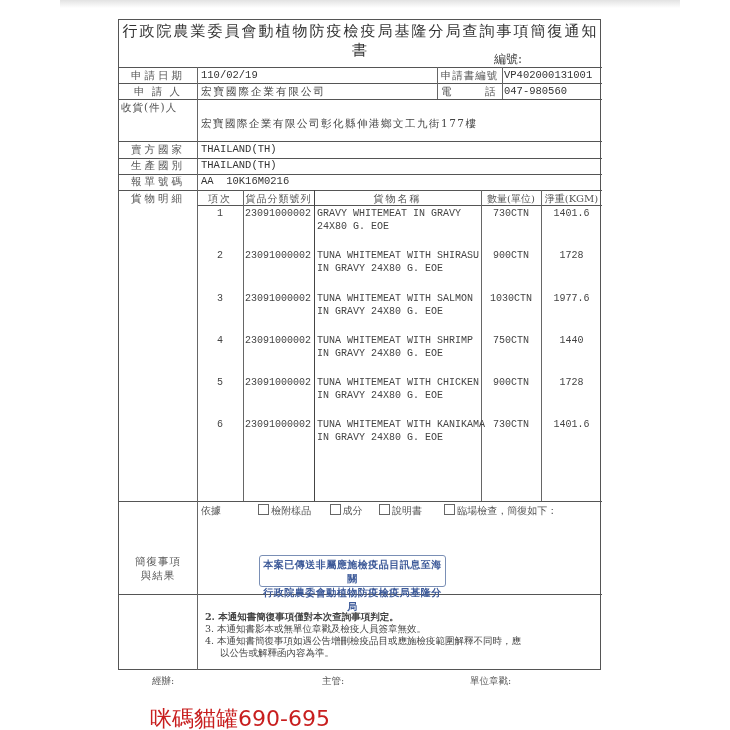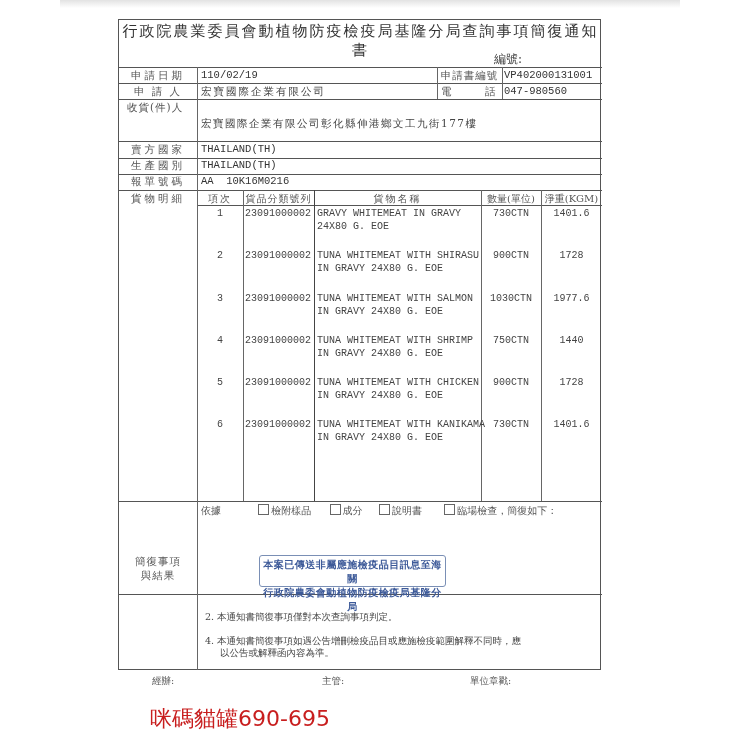--- a/index.html
+++ b/index.html
@@ -65,21 +65,21 @@
   <div class="val" style="left:82px;top:49px;">110/02/19</div>
   <div class="lbl" style="left:318px;top:49px;width:65px;letter-spacing:1px;">申請書編號</div>
   <div class="val" style="left:385px;top:49px;">VP402000131001</div>
 
   <div class="lbl" style="left:0;top:65px;width:78px;letter-spacing:2px;">申 請 人</div>
   <div class="cjkval" style="left:82px;top:65px;">宏寶國際企業有限公司</div>
   <div class="lbl" style="left:322px;top:65px;">電</div>
   <div class="lbl" style="left:366px;top:65px;">話</div>
   <div class="val" style="left:385px;top:65px;">047-980560</div>
 
-  <div class="lbl" style="left:8px;top:81px;letter-spacing:1px;text-align:left;">收貨(件)人</div>
+  <div class="lbl" style="left:2px;top:81px;letter-spacing:1px;text-align:left;">收貨(件)人</div>
   <div class="cjkval" style="left:82px;top:97px;letter-spacing:1.5px;">宏寶國際企業有限公司彰化縣伸港鄉文工九街177樓</div>
 
   <div class="lbl" style="left:0;top:123px;width:78px;">賣方國家</div>
   <div class="val" style="left:82px;top:123px;">THAILAND(TH)</div>
   <div class="lbl" style="left:0;top:139px;width:78px;">生產國別</div>
   <div class="val" style="left:82px;top:139px;">THAILAND(TH)</div>
   <div class="lbl" style="left:0;top:155px;width:78px;">報單號碼</div>
   <div class="val" style="left:82px;top:155px;white-space:pre;">AA  10K16M0216</div>
 
   <div class="lbl" style="left:0;top:172px;width:78px;">貨物明細</div>
@@ -152,21 +152,22 @@
     <span style="display:inline-block;width:10px;"></span>
     <span><span class="cb"></span><span>說明書</span></span>
     <span style="display:inline-block;width:16px;"></span>
     <span><span class="cb"></span><span>臨場檢查，簡復如下：</span></span>
   </div>
   <div class="stamp">
     <div>本案已傳送非屬應施檢疫品目訊息至海關</div>
     <div>行政院農委會動植物防疫檢疫局基隆分局</div>
   </div>
 
-  <div class="note" style="left:86px;top:591px;">2.  本通知書簡復事項僅對本次查詢事項判定。</div>
+  <div class="note" style="left:86px;top:591px;font-weight:bold;">2.  本通知書簡復事項僅對本次查詢事項判定。</div>
+  <div class="note" style="left:86px;top:603px;">3.  本通知書影本或無單位章戳及檢疫人員簽章無效。</div>
   <div class="note" style="left:86px;top:615px;">4.  本通知書簡復事項如遇公告增刪檢疫品目或應施檢疫範圍解釋不同時，應</div>
   <div class="note" style="left:86px;top:627px;white-space:pre;">     以公告或解釋函內容為準。</div>
 </div>
 
 <div class="sig" style="left:152px;top:675px;">經辦:</div>
 <div class="sig" style="left:322px;top:675px;">主管:</div>
 <div class="sig" style="left:470px;top:675px;">單位章戳:</div>
 
 <div class="caption">咪碼貓罐690-695</div>
 

